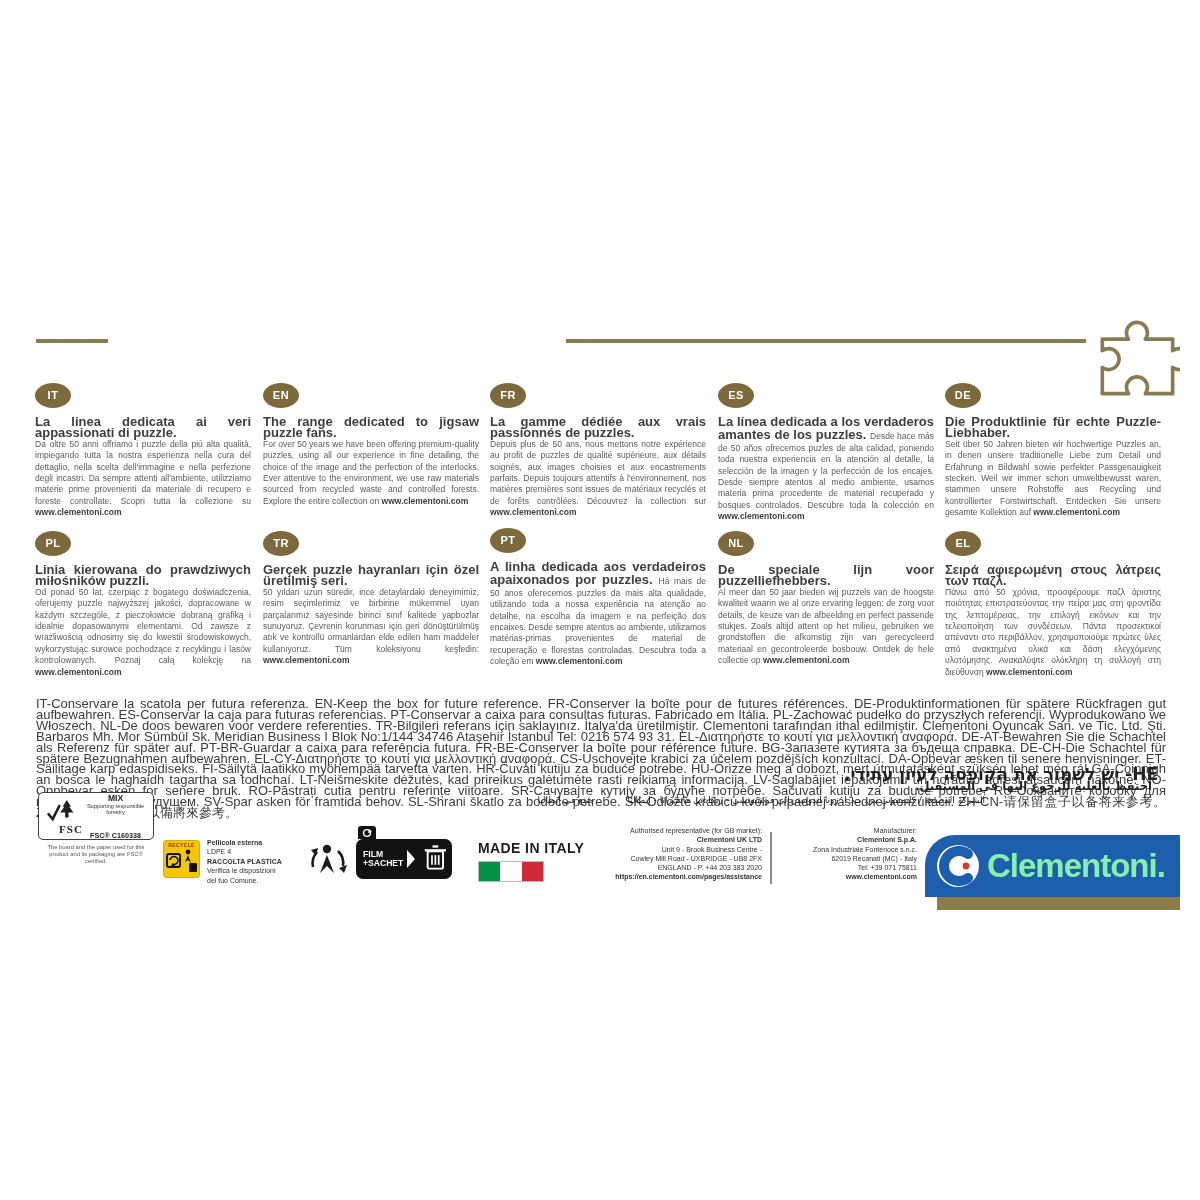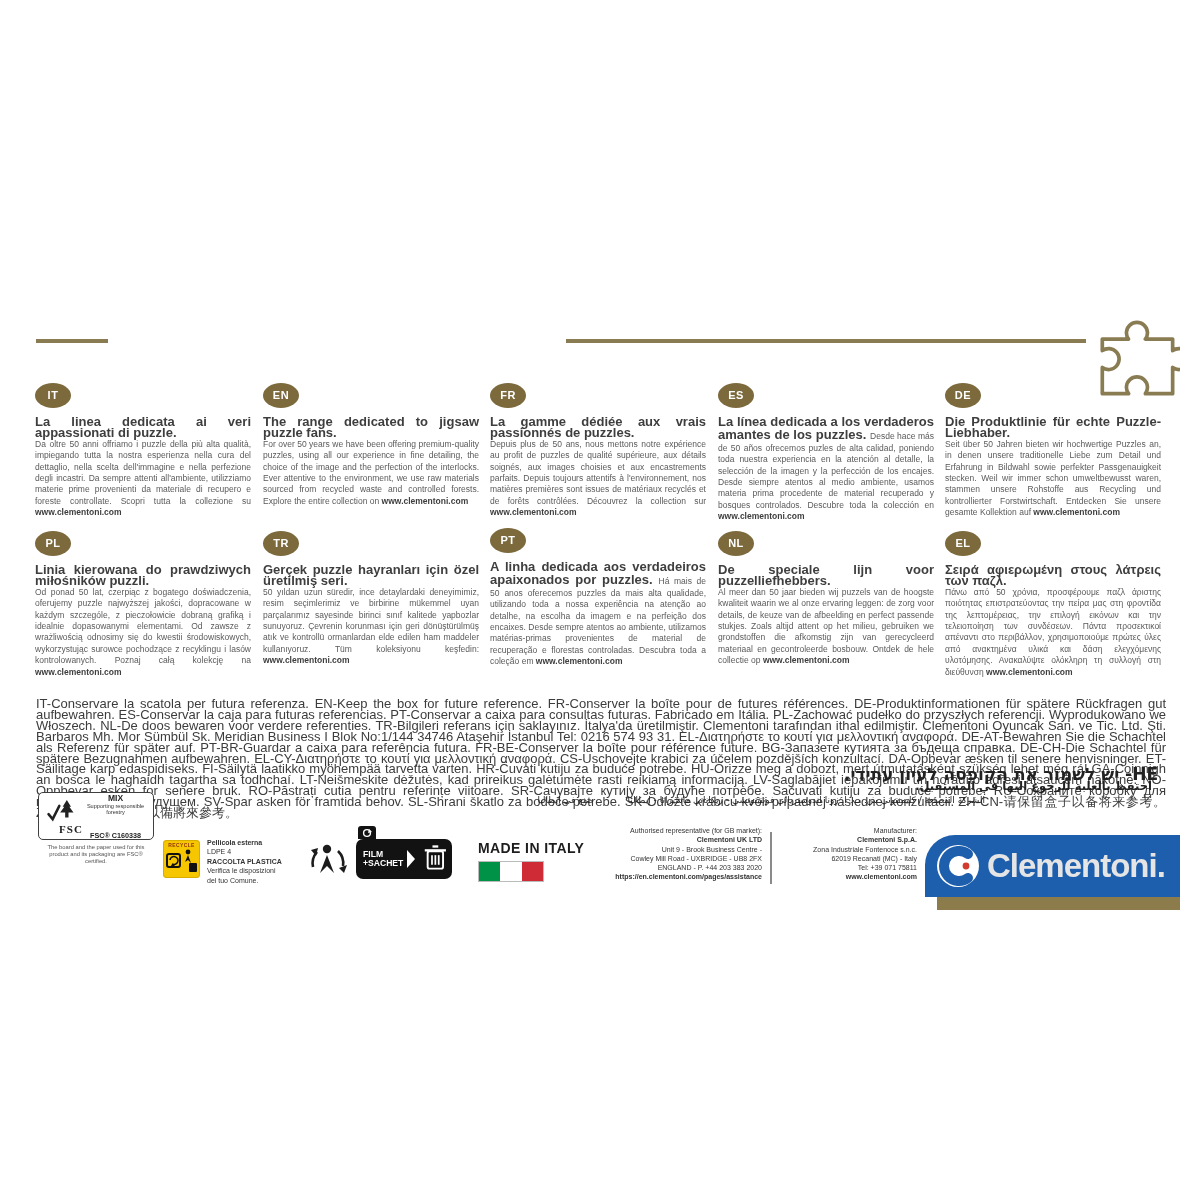--- a/index.html
+++ b/index.html
@@ -56,21 +56,21 @@
   .mii .t{font-size:14px;font-weight:bold;color:#1d1d1d;letter-spacing:.4px;white-space:nowrap;}
   .flag{margin-top:5px;width:66px;height:21px;display:flex;border:1px solid #bbb;box-sizing:border-box;}
   .flag div{flex:1;}
   .addr{position:absolute;font-size:7px;line-height:9.3px;color:#333;text-align:right;}
   .addr .b{font-weight:bold;}
   .uk-addr{left:556px;top:826px;width:206px;}
   .mf-addr{left:780px;top:826px;width:137px;}
   .vdiv{position:absolute;left:770px;top:832px;width:1.5px;height:52px;background:#8a8a8a;}
   .clem-logo{position:absolute;left:925px;top:835px;width:255px;height:62px;background:#1e5fad;
              border-radius:30px 0 0 0;display:flex;align-items:center;padding-left:10px;box-sizing:border-box;}
-  .clem-logo .word{color:#e5e5e5;font-weight:bold;font-size:33px;letter-spacing:-1px;margin-left:6px;
+  .clem-logo .word{color:#86efac;font-weight:bold;font-size:33px;letter-spacing:-1px;margin-left:6px;
                    font-family:"Liberation Sans",sans-serif;}
   .gold-strip{position:absolute;left:937px;top:897px;width:243px;height:13px;background:#8c7b4b;}
 </style>
 </head>
 <body>
 
 <div class="canvas">
 
   <div class="rule rule-left"></div>
   <div class="rule rule-right"></div>

